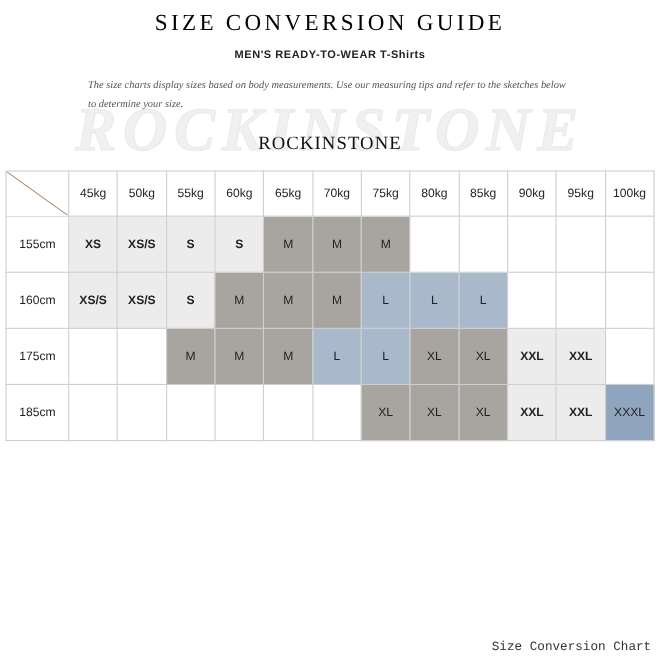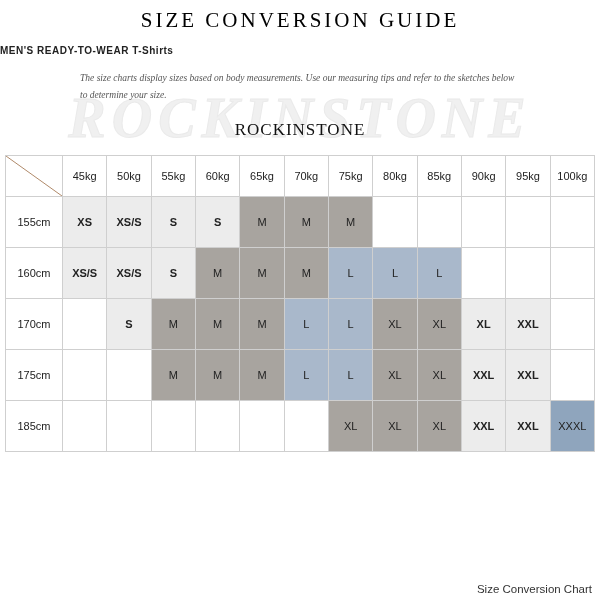--- a/index.html
+++ b/index.html
@@ -53,21 +53,21 @@
     letter-spacing: 3px;
     color: #000000;
     z-index: 2;
   }
 
   .subtitle {
     position: absolute;
     top: 45px;
     left: 0;
     width: 600px;
-    text-align: left;
+    text-align: center;
     font-size: 10px;
     font-weight: bold;
     letter-spacing: 0.5px;
     color: #222;
     z-index: 2;
   }
 
   .desc {
     position: absolute;
     top: 70px;
@@ -140,21 +140,21 @@
   td.c-white  { background: #ffffff; }
   td.c-light  { background: #ececec; font-weight: bold; }
   td.c-gray   { background: #a8a49f; }
   td.c-blue   { background: #a9b8cb; }
   td.c-dblue  { background: #8fa5bd; }
 
   .footer {
     position: absolute;
     right: 8px;
     bottom: 5px;
-    font-family: Liberation Sans, sans-serif;
+    font-family: Liberation Mono, monospace;
     font-size: 11.5px;
     color: #333;
     z-index: 2;
   }
 </style>
 </head>
 <body>
 
 <div class="page">
 
@@ -212,35 +212,20 @@
           <td class="c-gray">M</td>
           <td class="c-gray">M</td>
           <td class="c-blue">L</td>
           <td class="c-blue">L</td>
           <td class="c-blue">L</td>
           <td class="c-white"></td>
           <td class="c-white"></td>
           <td class="c-white"></td>
         </tr>
         <tr>
-          <td class="rowhead">170cm</td>
-          <td class="c-white"></td>
-          <td class="c-light">S</td>
-          <td class="c-gray">M</td>
-          <td class="c-gray">M</td>
-          <td class="c-gray">M</td>
-          <td class="c-blue">L</td>
-          <td class="c-blue">L</td>
-          <td class="c-gray">XL</td>
-          <td class="c-gray">XL</td>
-          <td class="c-light">XL</td>
-          <td class="c-light">XXL</td>
-          <td class="c-white"></td>
-        </tr>
-        <tr>
           <td class="rowhead">175cm</td>
           <td class="c-white"></td>
           <td class="c-white"></td>
           <td class="c-gray">M</td>
           <td class="c-gray">M</td>
           <td class="c-gray">M</td>
           <td class="c-blue">L</td>
           <td class="c-blue">L</td>
           <td class="c-gray">XL</td>
           <td class="c-gray">XL</td>

